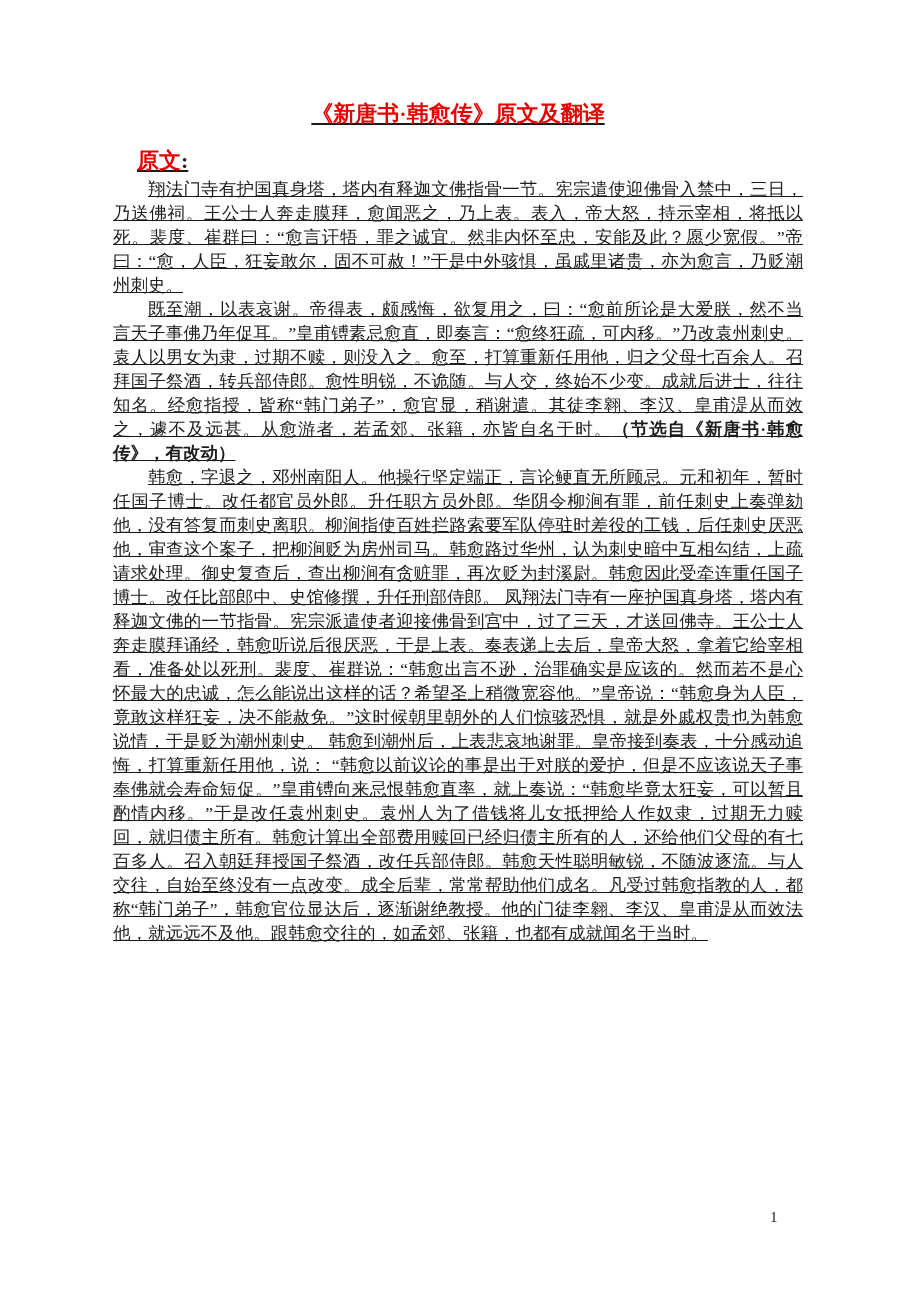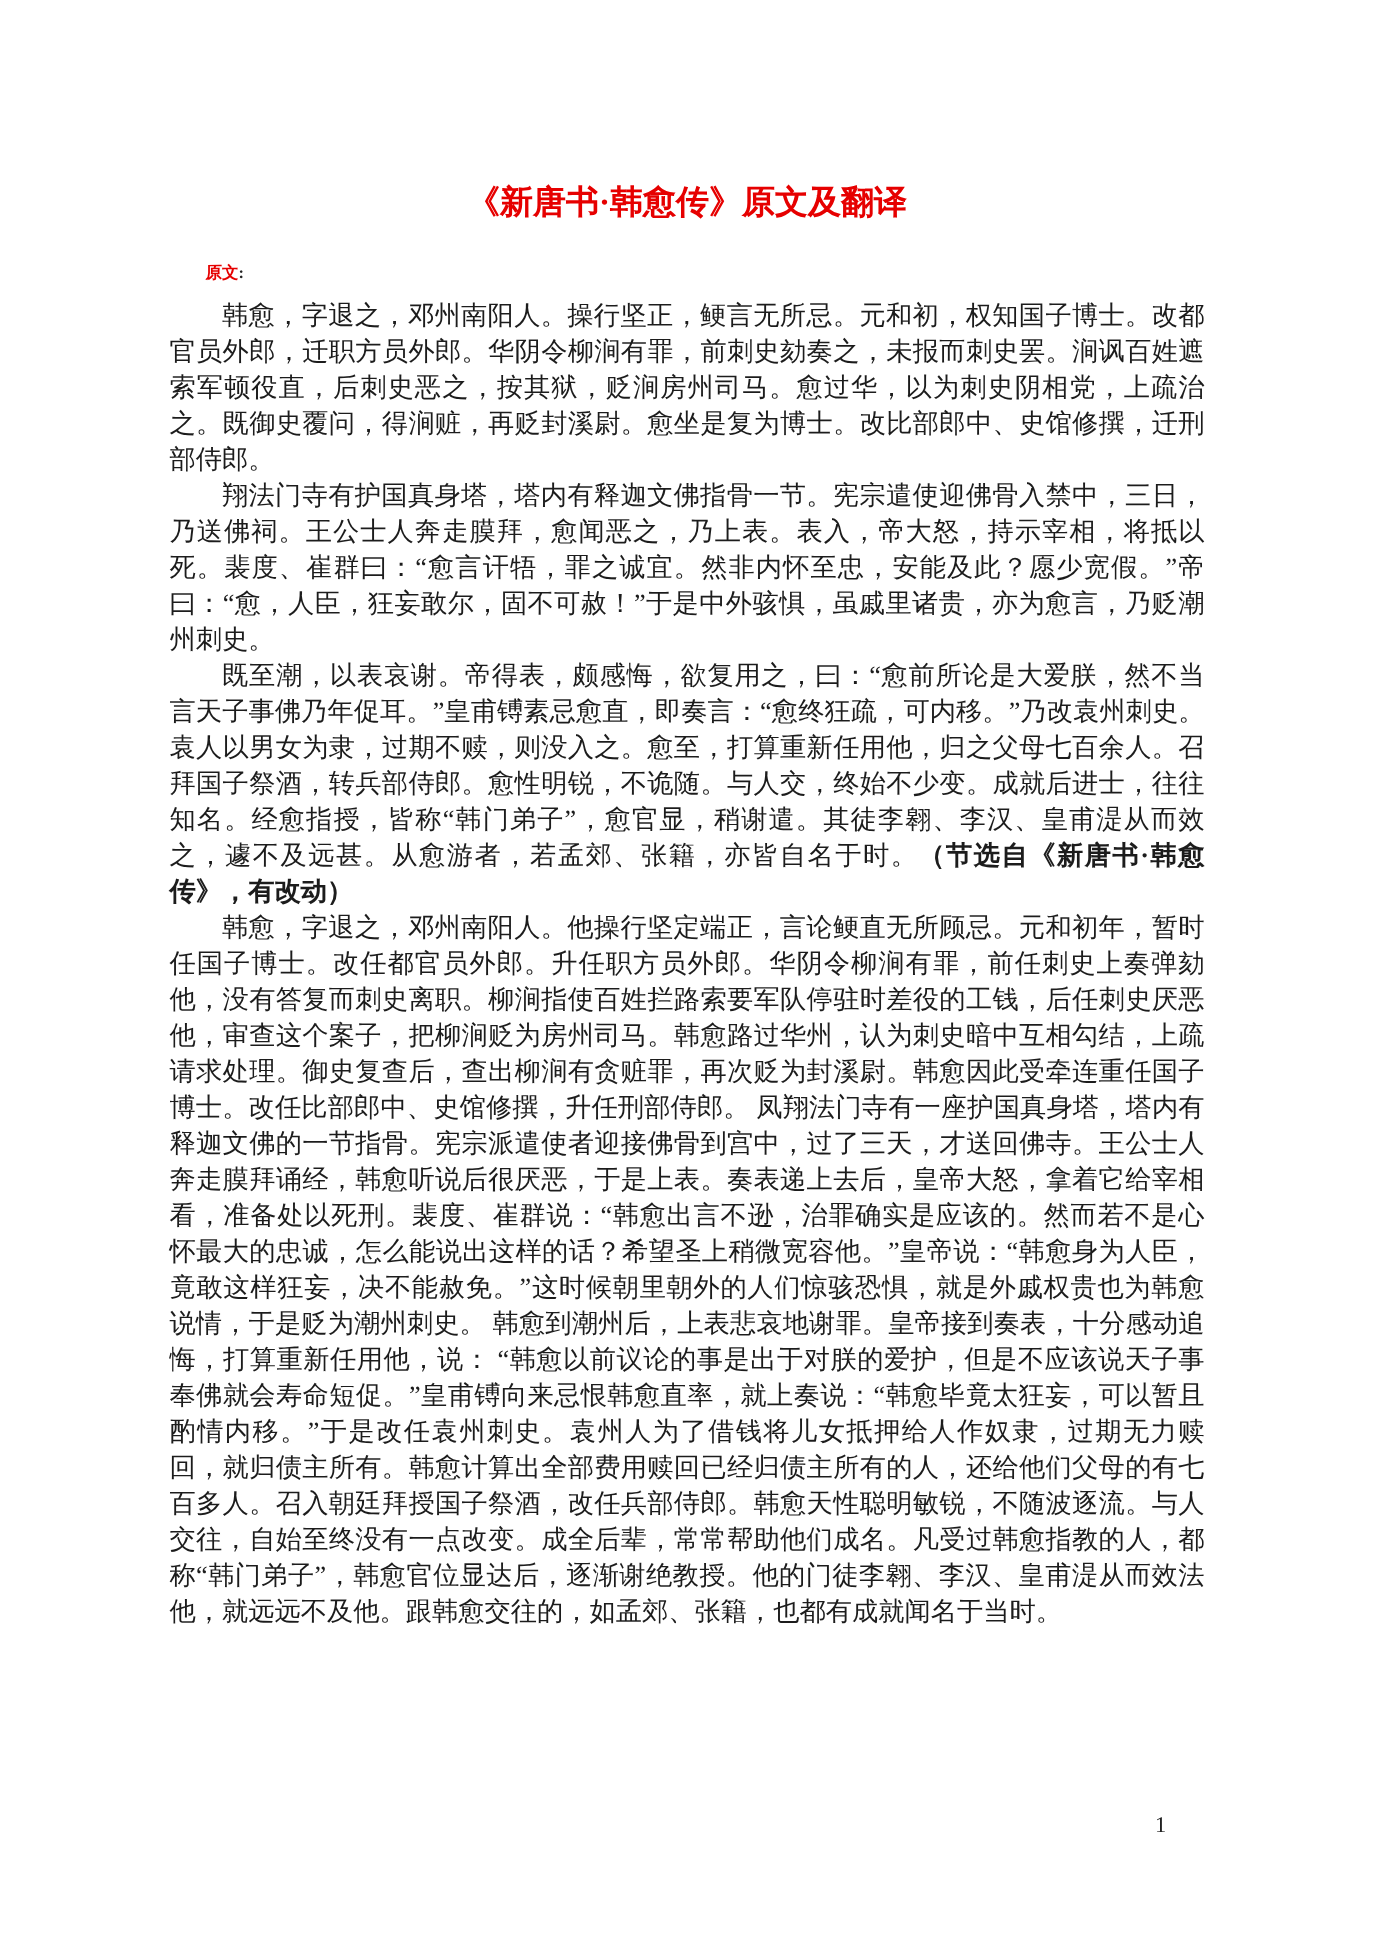--- a/index.html
+++ b/index.html
@@ -12,35 +12,36 @@
     width: 920px;
     height: 1302px;
     background: #ffffff;
     overflow: hidden;
     font-family: "Liberation Serif", "DejaVu Serif", serif;
     color: #1a1a1a;
   }
   .content {
     position: absolute;
     left: 113px;
-    top: 120px;
+    top: 99px;
     width: 690px;
+    text-decoration: underline;
   }
   .doc-title {
     margin: 0 0 20px 0;
     font-size: 22px;
     line-height: 30px;
     font-weight: 700;
     text-align: center;
     color: #e60000;
   }
   .section-label {
     margin: 0 0 4px 0;
     padding-left: 24px;
-    font-size: 11px;
+    font-size: 22px;
     line-height: 24px;
     font-weight: 700;
   }
   .section-label .red-text { color: #e60000; }
   .section-label .label-colon { color: #222222; font-weight: 700; }
   .body-para {
     margin: 0;
     font-size: 17.5px;
     line-height: 24px;
     text-align: justify;
@@ -61,21 +62,20 @@
 </head>
 <body>
 
 <div class="page">
   <div class="content">
 
     <h1 class="doc-title">《新唐书·韩愈传》原文及翻译</h1>
 
     <div class="section-label"><span class="red-text">原文</span><span class="label-colon">:</span></div>
 
-    <p class="body-para">韩愈，字退之，邓州南阳人。操行坚正，鲠言无所忌。元和初，权知国子博士。改都官员外郎，迁职方员外郎。华阴令柳涧有罪，前刺史劾奏之，未报而刺史罢。涧讽百姓遮索军顿役直，后刺史恶之，按其狱，贬涧房州司马。愈过华，以为刺史阴相党，上疏治之。既御史覆问，得涧赃，再贬封溪尉。愈坐是复为博士。改比部郎中、史馆修撰，迁刑部侍郎。</p>
     <p class="body-para">翔法门寺有护国真身塔，塔内有释迦文佛指骨一节。宪宗遣使迎佛骨入禁中，三日，乃送佛祠。王公士人奔走膜拜，愈闻恶之，乃上表。表入，帝大怒，持示宰相，将抵以死。裴度、崔群曰：“愈言讦牾，罪之诚宜。然非内怀至忠，安能及此？愿少宽假。”帝曰：“愈，人臣，狂妄敢尔，固不可赦！”于是中外骇惧，虽戚里诸贵，亦为愈言，乃贬潮州刺史。</p>
     <p class="body-para"><span>既至潮，以表哀谢。帝得表，颇感悔，欲复用之，曰：“愈前所论是大爱朕，然不当言天子事佛乃年促耳。”皇甫镈素忌愈直，即奏言：“愈终狂疏，可内移。”乃改袁州刺史。袁人以男女为隶，过期不赎，则没入之。愈至，打算重新任用他，归之父母七百余人。召拜国子祭酒，转兵部侍郎。愈性明锐，不诡随。与人交，终始不少变。成就后进士，往往知名。经愈指授，皆称“韩门弟子”，愈官显，稍谢遣。其徒李翱、李汉、皇甫湜从而效之，遽不及远甚。从愈游者，若孟郊、张籍，亦皆自名于时。</span><span class="source-note">（节选自《新唐书·韩愈传》，有改动）</span></p>
 
 
     <p class="body-para">韩愈，字退之，邓州南阳人。他操行坚定端正，言论鲠直无所顾忌。元和初年，暂时任国子博士。改任都官员外郎。升任职方员外郎。华阴令柳涧有罪，前任刺史上奏弹劾他，没有答复而刺史离职。柳涧指使百姓拦路索要军队停驻时差役的工钱，后任刺史厌恶他，审查这个案子，把柳涧贬为房州司马。韩愈路过华州，认为刺史暗中互相勾结，上疏请求处理。御史复查后，查出柳涧有贪赃罪，再次贬为封溪尉。韩愈因此受牵连重任国子博士。改任比部郎中、史馆修撰，升任刑部侍郎。 凤翔法门寺有一座护国真身塔，塔内有释迦文佛的一节指骨。宪宗派遣使者迎接佛骨到宫中，过了三天，才送回佛寺。王公士人奔走膜拜诵经，韩愈听说后很厌恶，于是上表。奏表递上去后，皇帝大怒，拿着它给宰相看，准备处以死刑。裴度、崔群说：“韩愈出言不逊，治罪确实是应该的。然而若不是心怀最大的忠诚，怎么能说出这样的话？希望圣上稍微宽容他。”皇帝说：“韩愈身为人臣，竟敢这样狂妄，决不能赦免。”这时候朝里朝外的人们惊骇恐惧，就是外戚权贵也为韩愈说情，于是贬为潮州刺史。 韩愈到潮州后，上表悲哀地谢罪。皇帝接到奏表，十分感动追悔，打算重新任用他，说： “韩愈以前议论的事是出于对朕的爱护，但是不应该说天子事奉佛就会寿命短促。”皇甫镈向来忌恨韩愈直率，就上奏说：“韩愈毕竟太狂妄，可以暂且酌情内移。”于是改任袁州刺史。袁州人为了借钱将儿女抵押给人作奴隶，过期无力赎回，就归债主所有。韩愈计算出全部费用赎回已经归债主所有的人，还给他们父母的有七百多人。召入朝廷拜授国子祭酒，改任兵部侍郎。韩愈天性聪明敏锐，不随波逐流。与人交往，自始至终没有一点改变。成全后辈，常常帮助他们成名。凡受过韩愈指教的人，都称“韩门弟子”，韩愈官位显达后，逐渐谢绝教授。他的门徒李翱、李汉、皇甫湜从而效法他，就远远不及他。跟韩愈交往的，如孟郊、张籍，也都有成就闻名于当时。</p>
 
   </div>
 
   <div class="page-number">1</div>
 </div>

